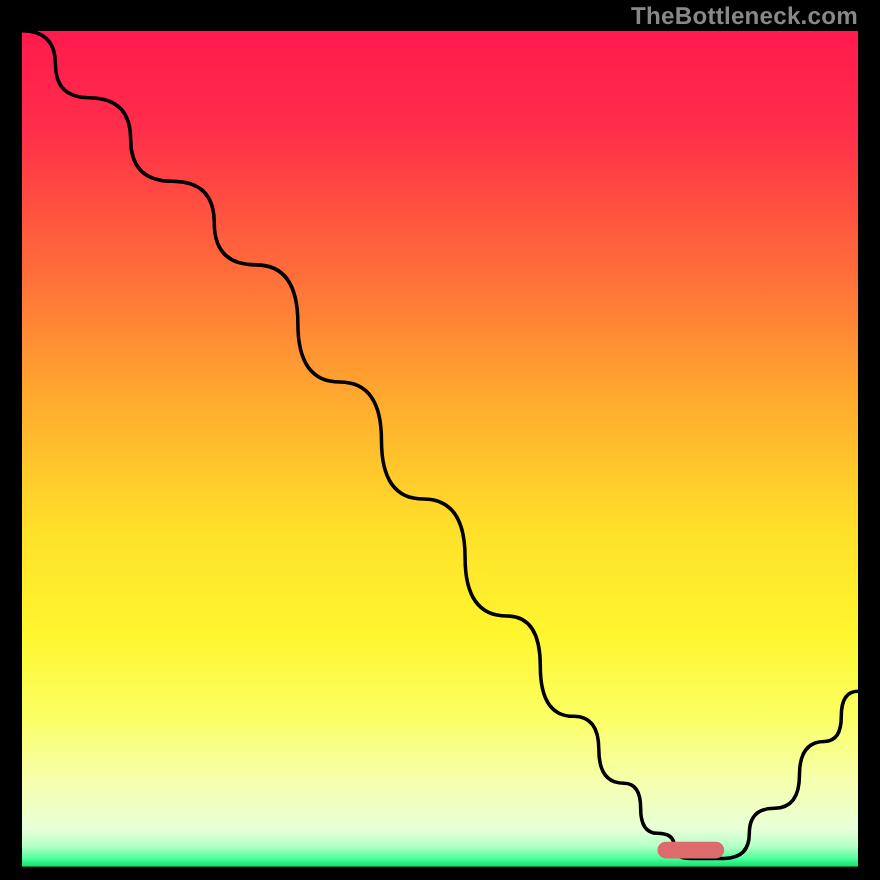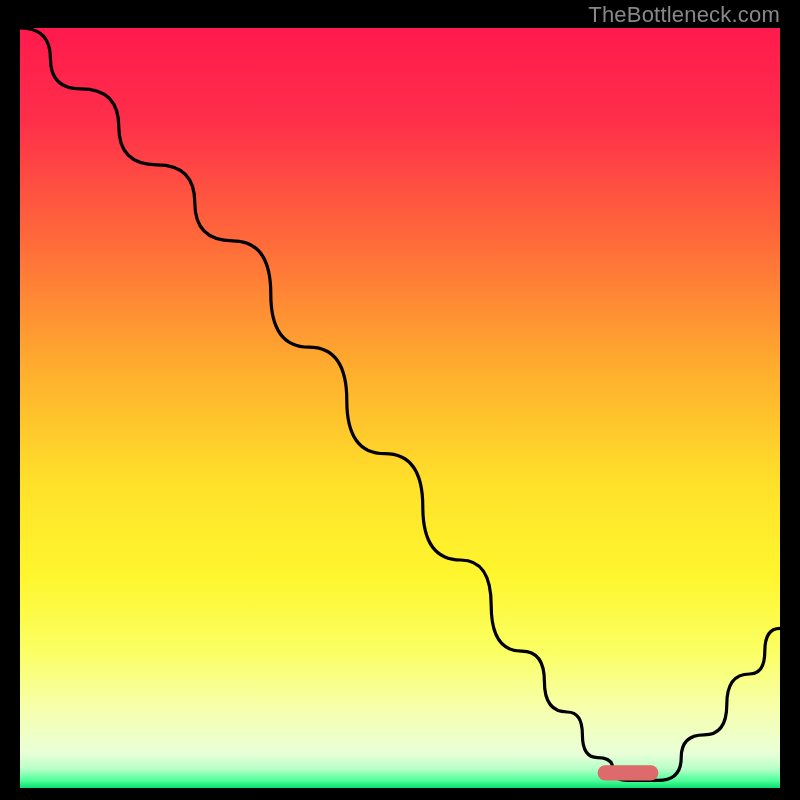--- a/index.html
+++ b/index.html
@@ -18,21 +18,21 @@
     width: 800px;
     height: 800px;
     background: #000;
   }
   .watermark {
     position: absolute;
     top: 2px;
     right: 20px;
     color: #888;
     font-size: 22px;
-    font-weight: 400;
+    font-weight: 700;
     letter-spacing: 0.2px;
     user-select: none;
   }
   .plot {
     position: absolute;
     top: 28px;
     left: 20px;
     width: 760px;
     height: 760px;
     background: #000;

